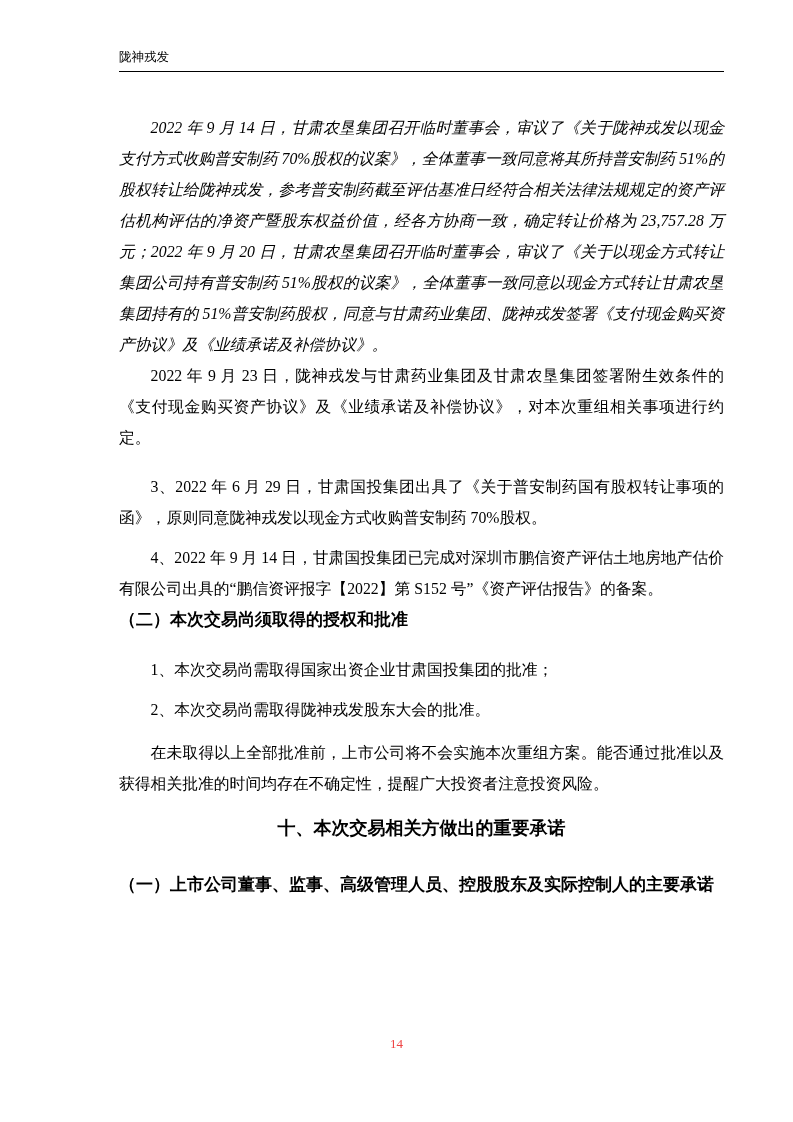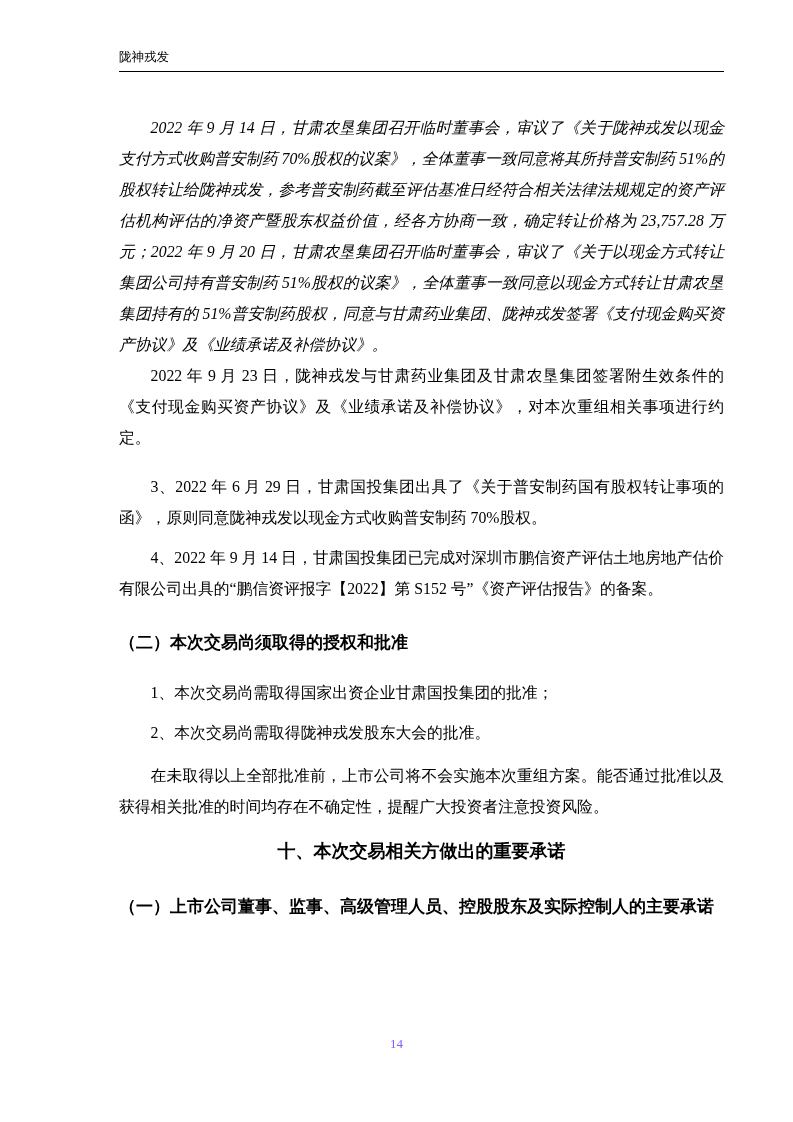--- a/index.html
+++ b/index.html
@@ -38,50 +38,50 @@
   .indent { text-indent: 2em; }
   .p1 { margin-top: 40px; font-style: italic; }
   .p2 { margin-top: 0; }
   .p3 { margin-top: 18px; }
   .p4 { margin-top: 9px; }
   .h-sub {
     font-family: "Liberation Sans", "DejaVu Sans", sans-serif;
     font-weight: bold;
     font-size: 17px;
     line-height: 24px;
-    margin: 27px 0 0 0;
+    margin: 4px 0 0 0;
     text-align: left;
   }
   .item1 { margin-top: 22px; }
   .item2 { margin-top: 9px; }
   .p-risk { margin-top: 12px; }
   .h-main {
     font-family: "Liberation Sans", "DejaVu Sans", sans-serif;
     font-weight: bold;
     font-size: 18px;
     line-height: 26px;
     margin: 16px 0 0 0;
     text-align: center;
   }
   .h-sub2 {
-    font-family: Liberation Mono, monospace;
+    font-family: Liberation Serif, serif;
     font-weight: bold;
     font-size: 17px;
     line-height: 40px;
     margin: 24px 0 0 0;
     text-align: justify;
   }
   .page-footer {
     position: absolute;
     left: 0;
     top: 1036px;
     width: 793px;
     text-align: center;
     font-size: 13px;
-    color: #8b5cf6;
+    color: #ef4444;
   }
 </style>
 </head>
 <body>
 
 <div class="page">
 
   <div class="page-header">
     <span>陇神戎发</span>
   </div>

